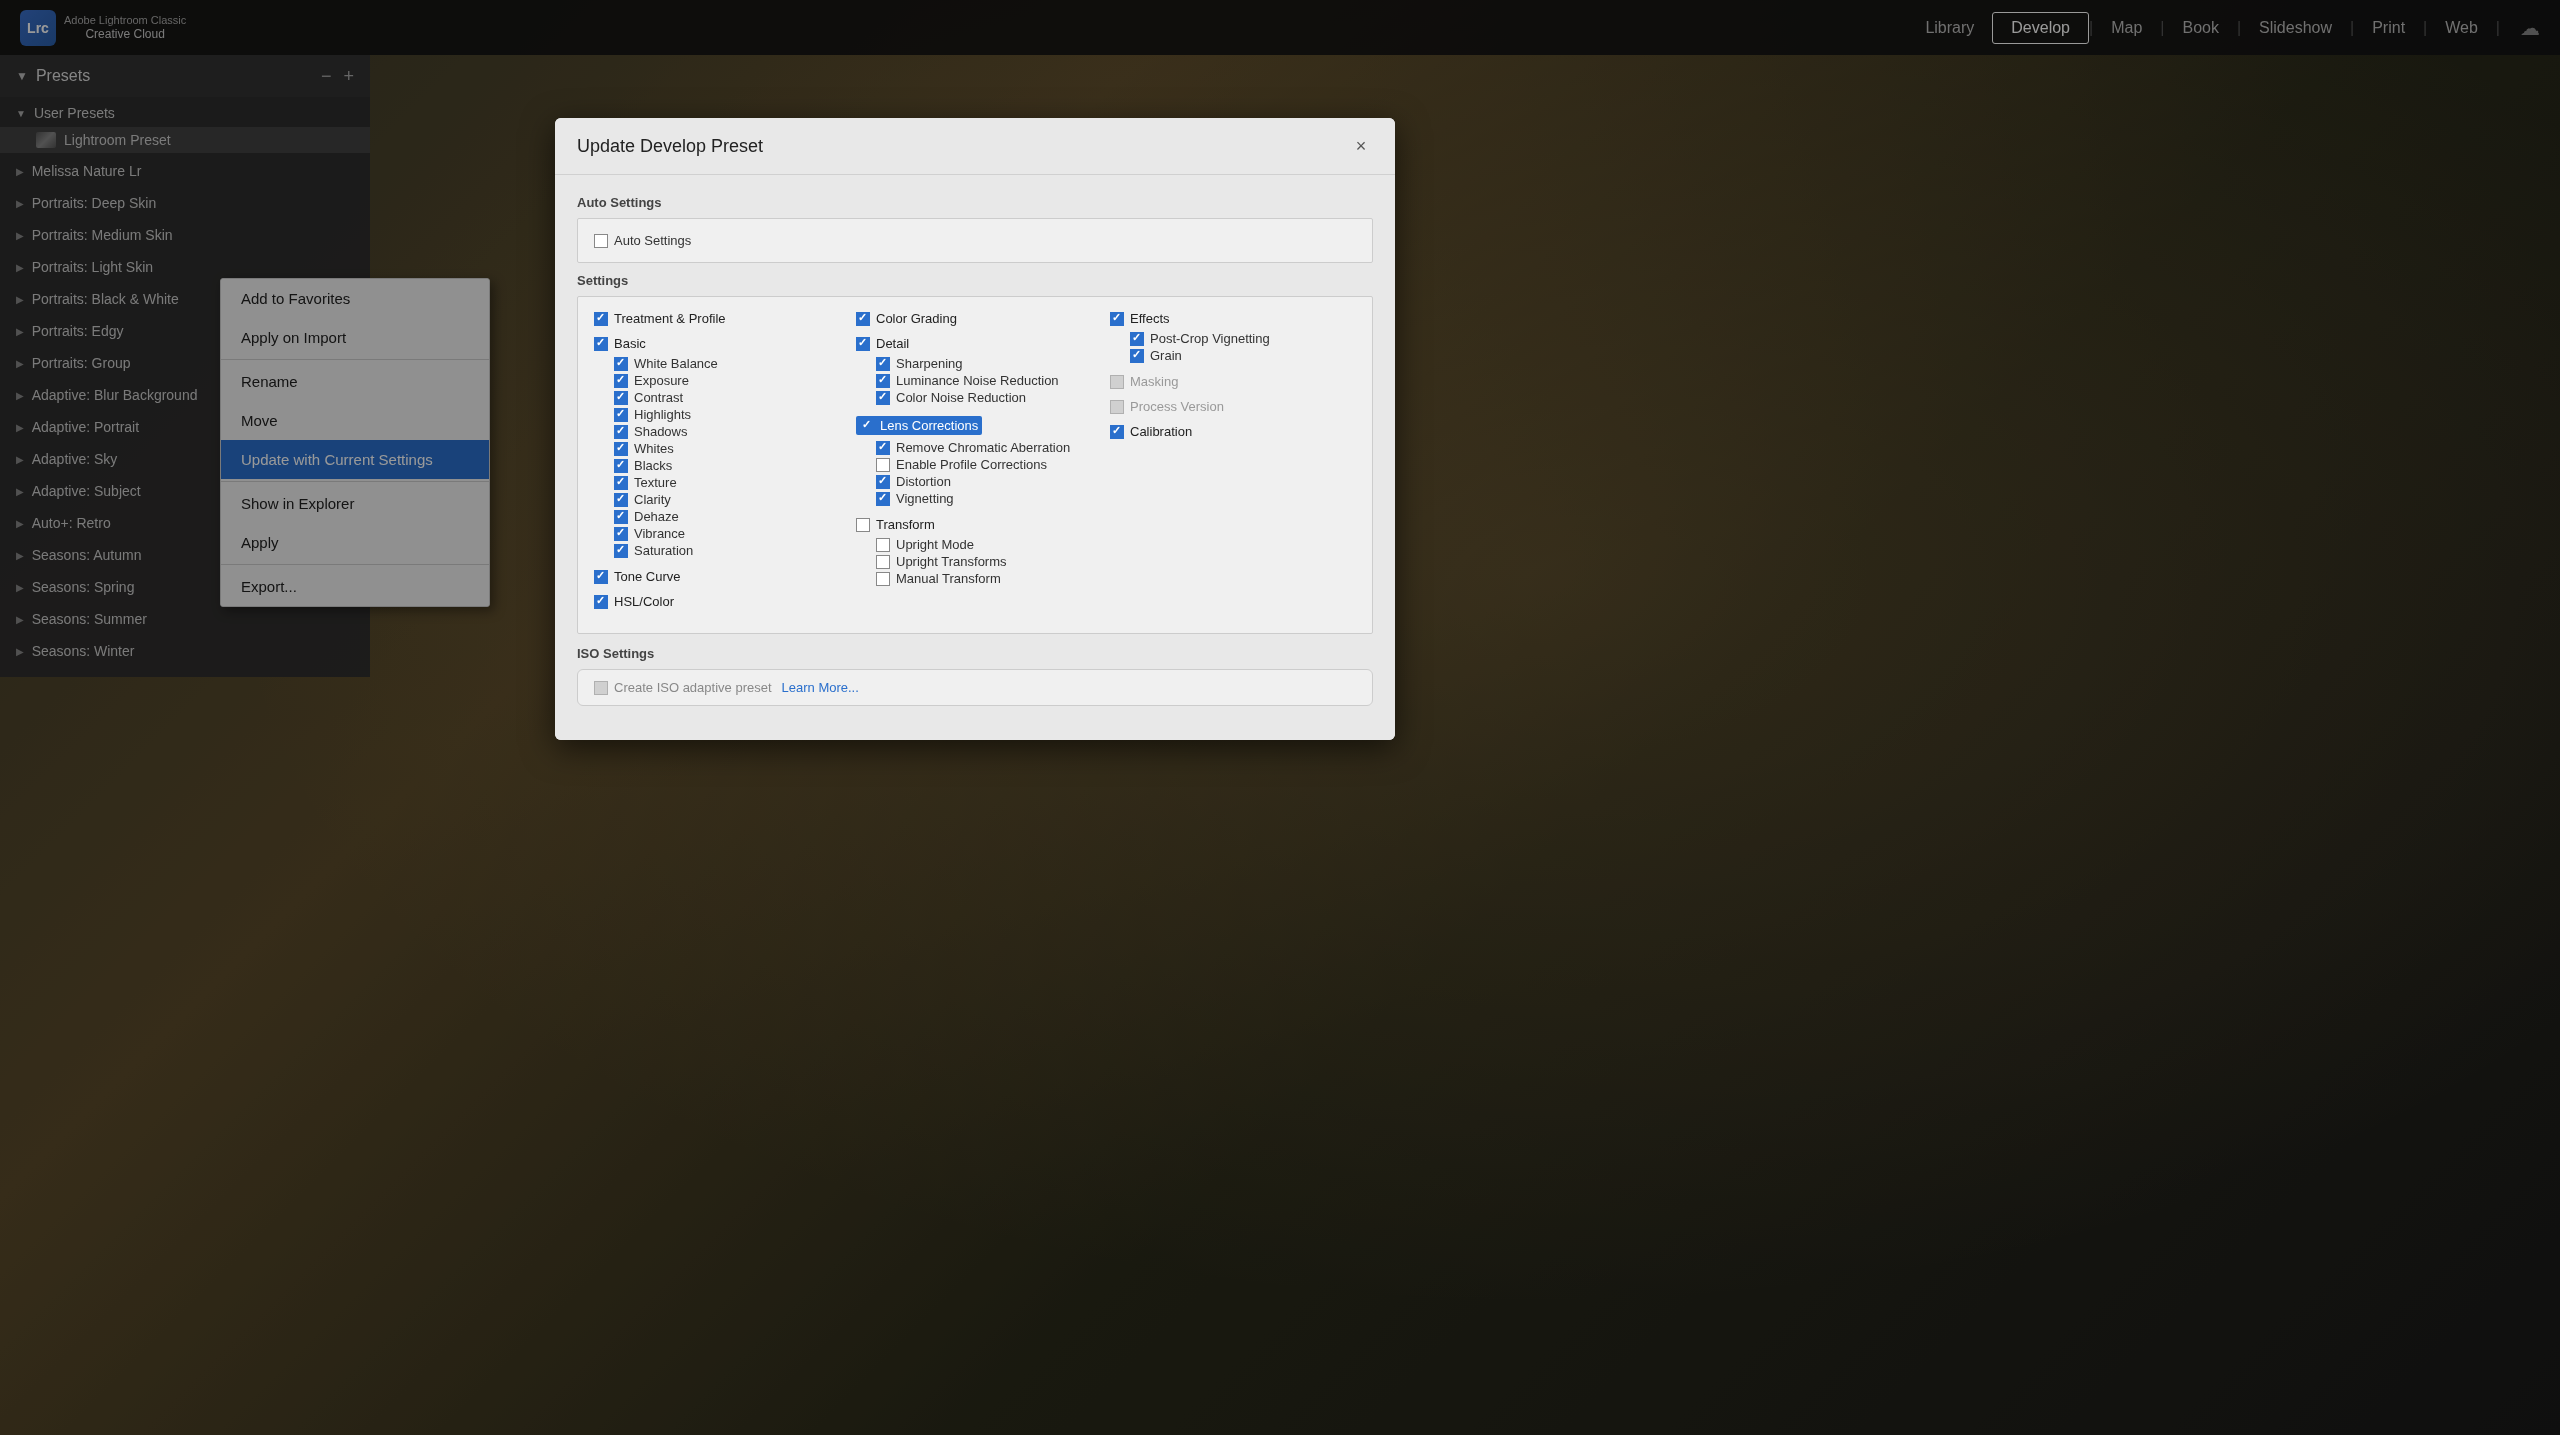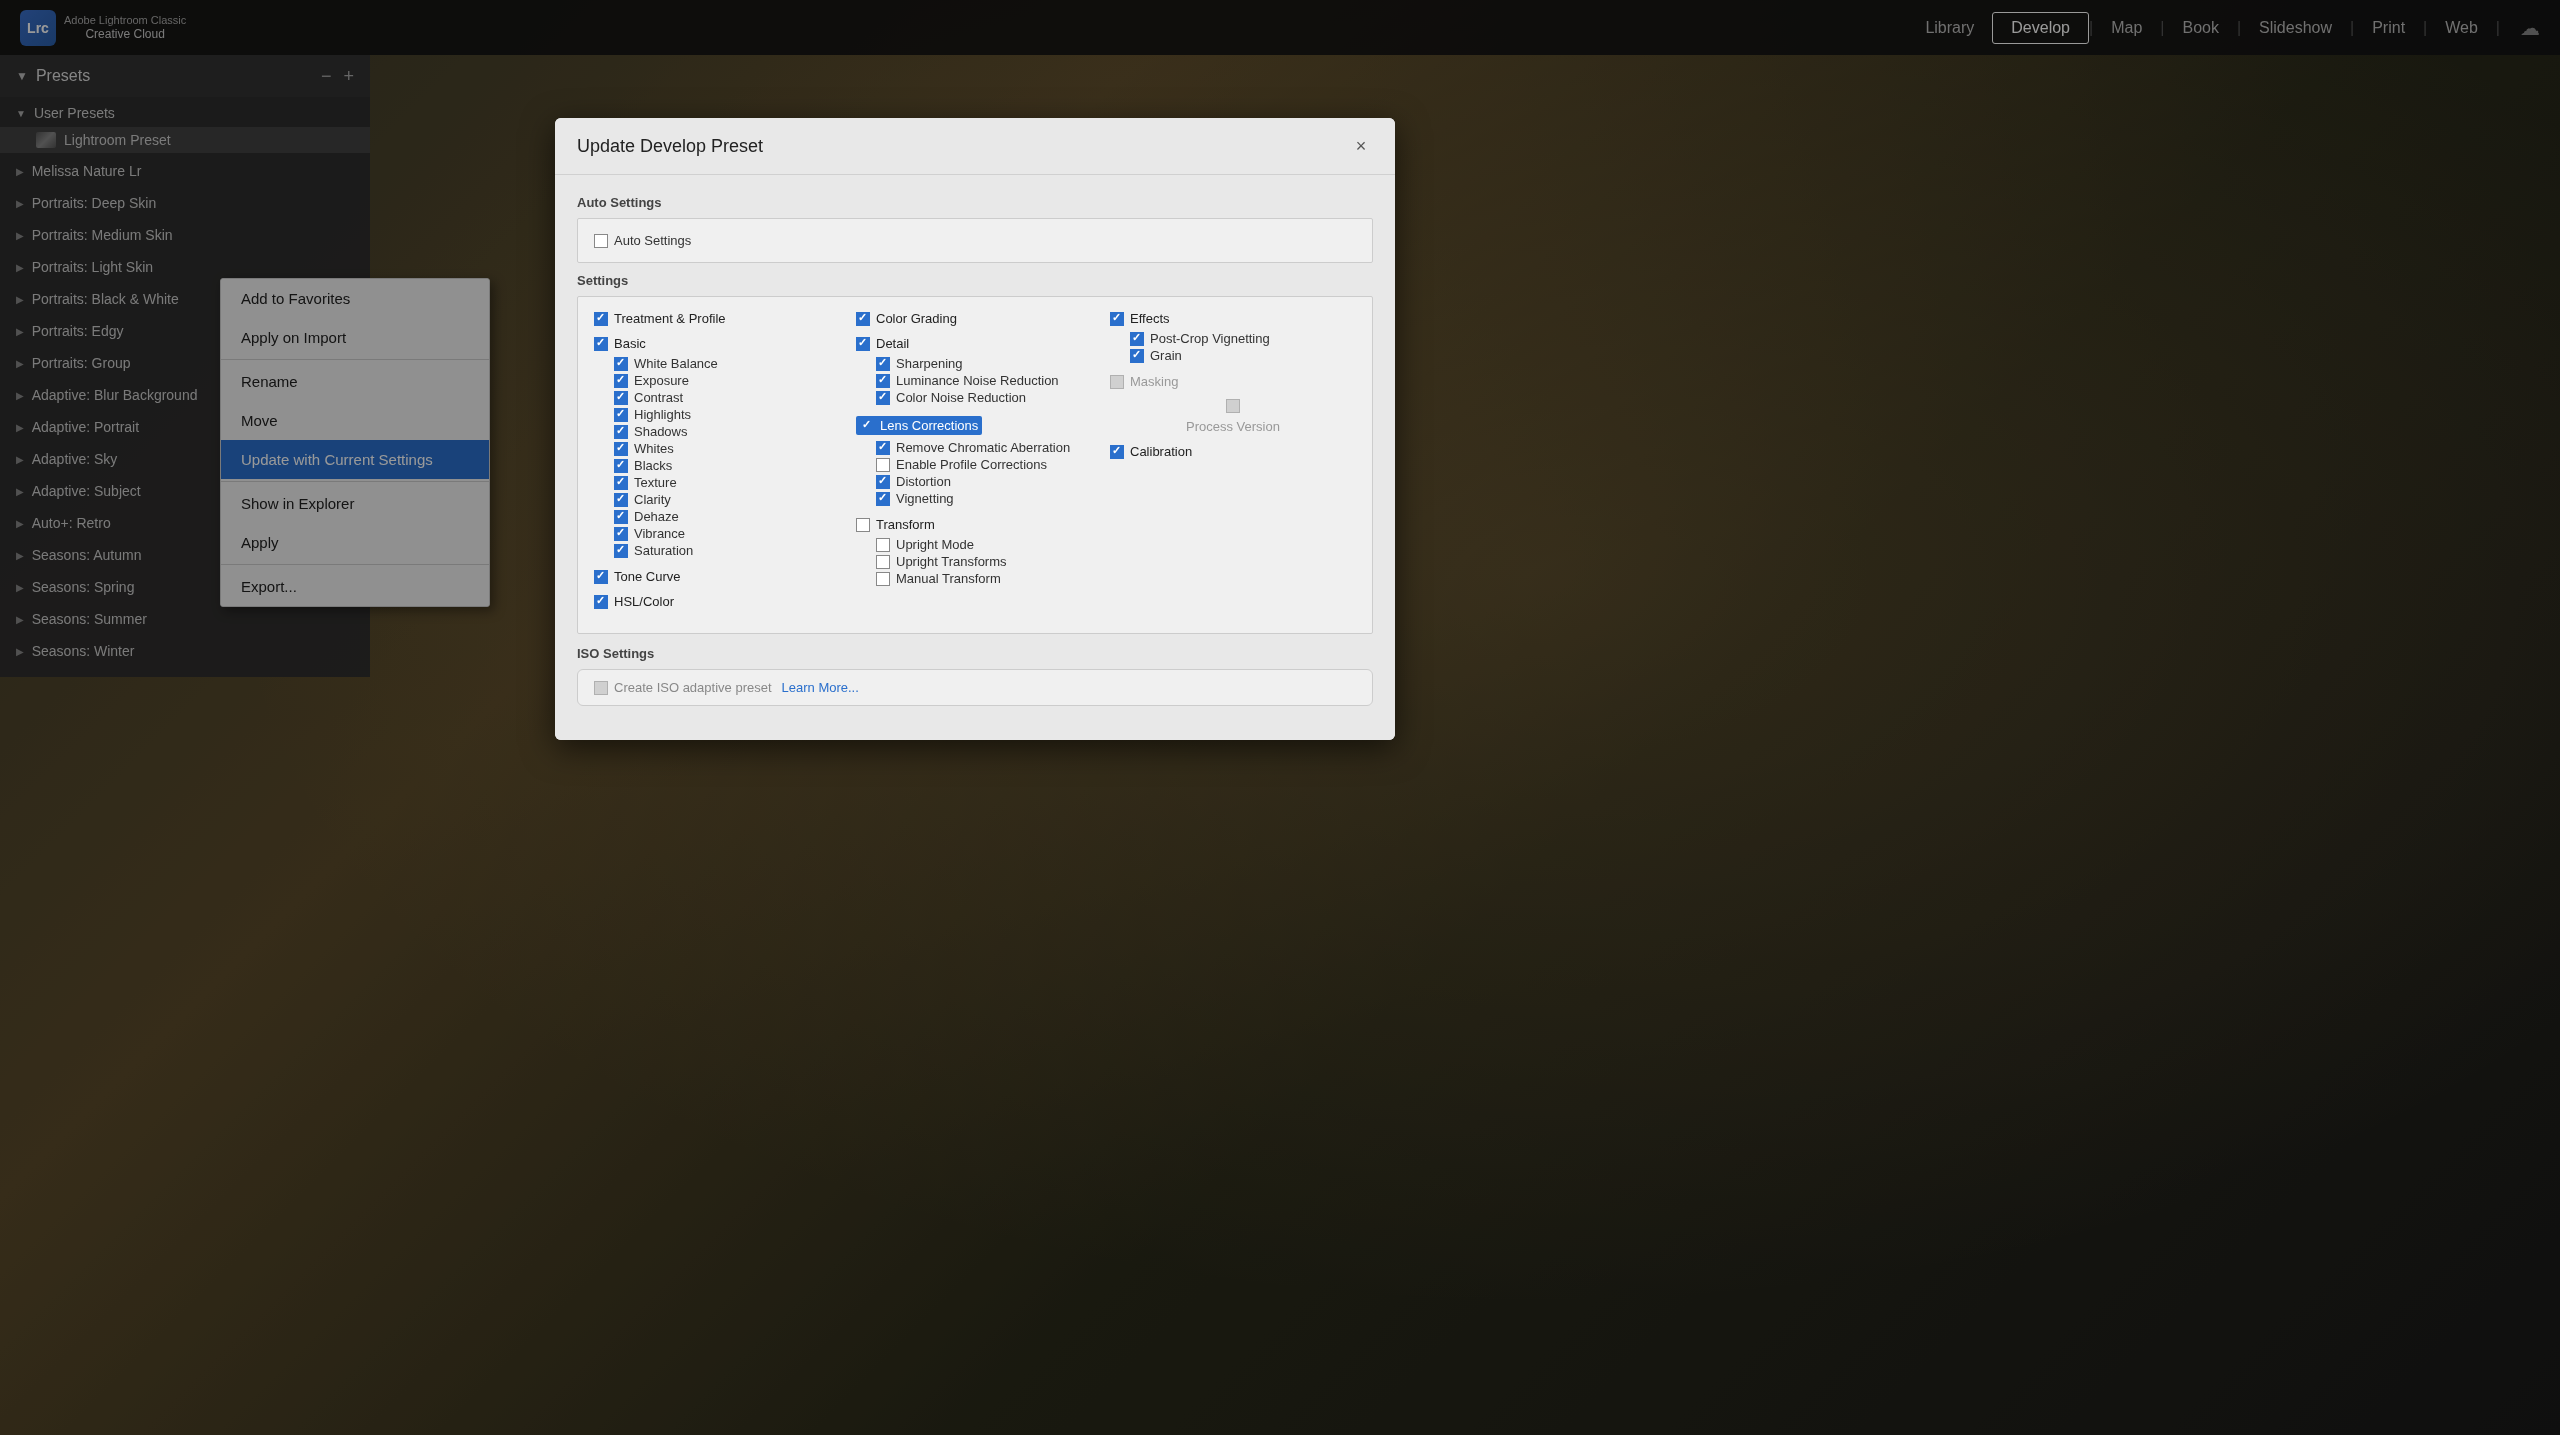--- a/index.html
+++ b/index.html
@@ -741,21 +741,21 @@
             </div>
 
             <div class="setting-group">
               <div class="setting-group-label" style="color:#aaa;">
                 <span class="cb disabled"></span>
                 <span style="color:#999;">Masking</span>
               </div>
             </div>
 
             <div class="setting-group">
-              <div class="setting-group-label" style="color:#aaa;flex-direction:column;">
+              <div class="setting-group-label" style="color:#aaa;">
                 <span class="cb disabled"></span>
                 <span style="color:#999;">Process Version</span>
               </div>
             </div>
 
             <div class="setting-group">
               <div class="setting-group-label">
                 <span class="cb checked"></span>
                 <span>Calibration</span>
               </div>

